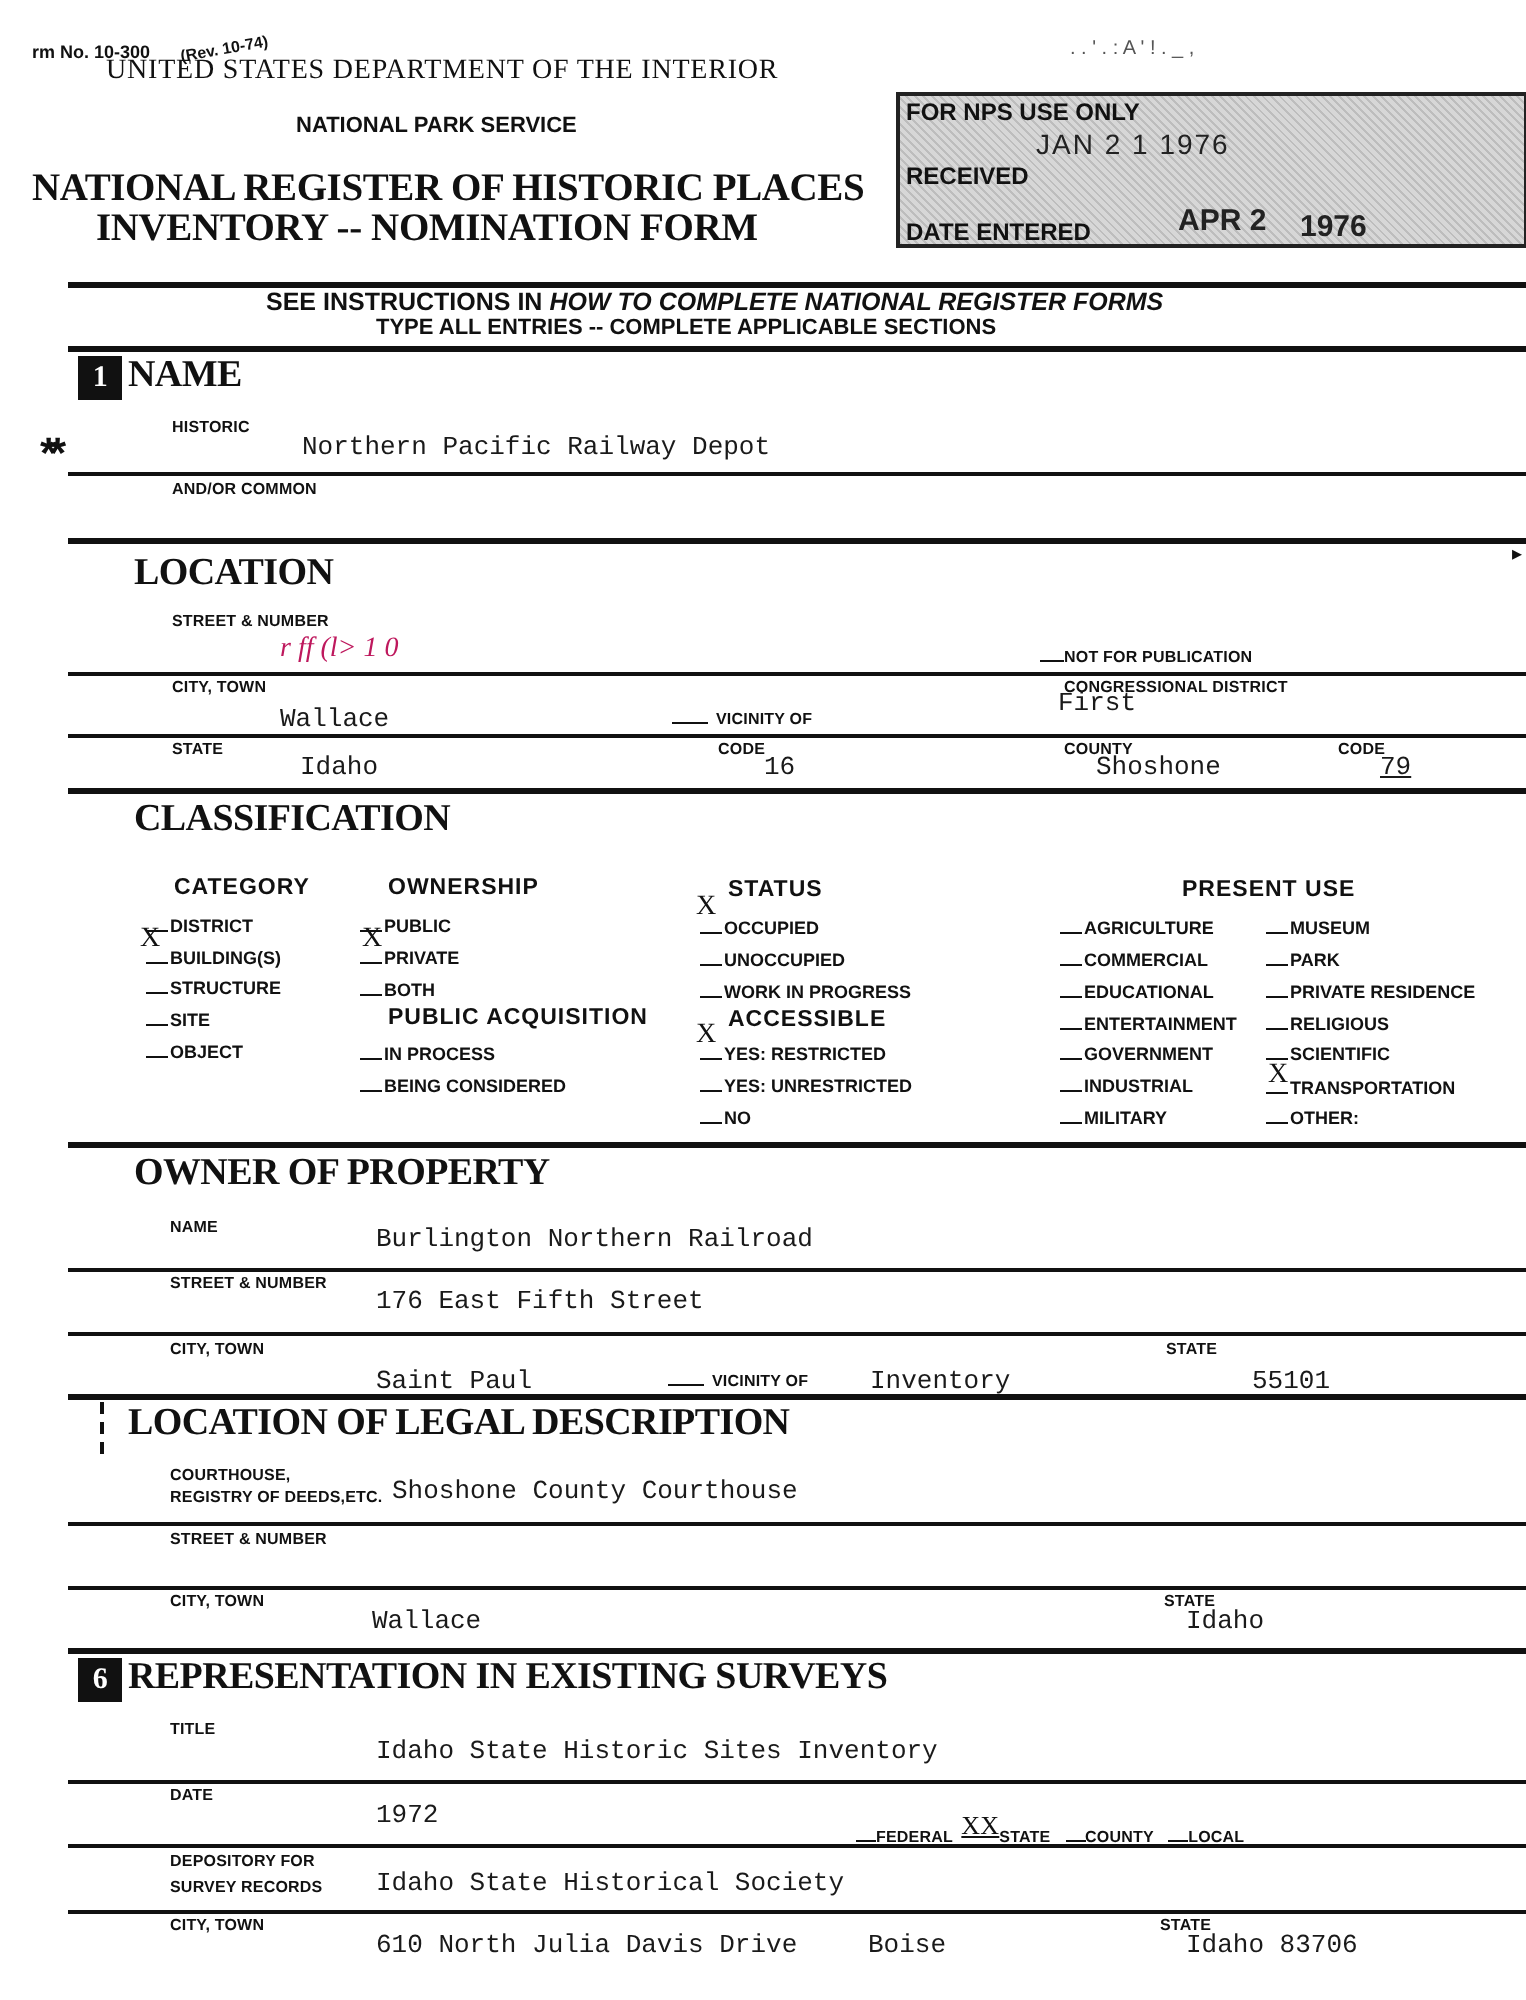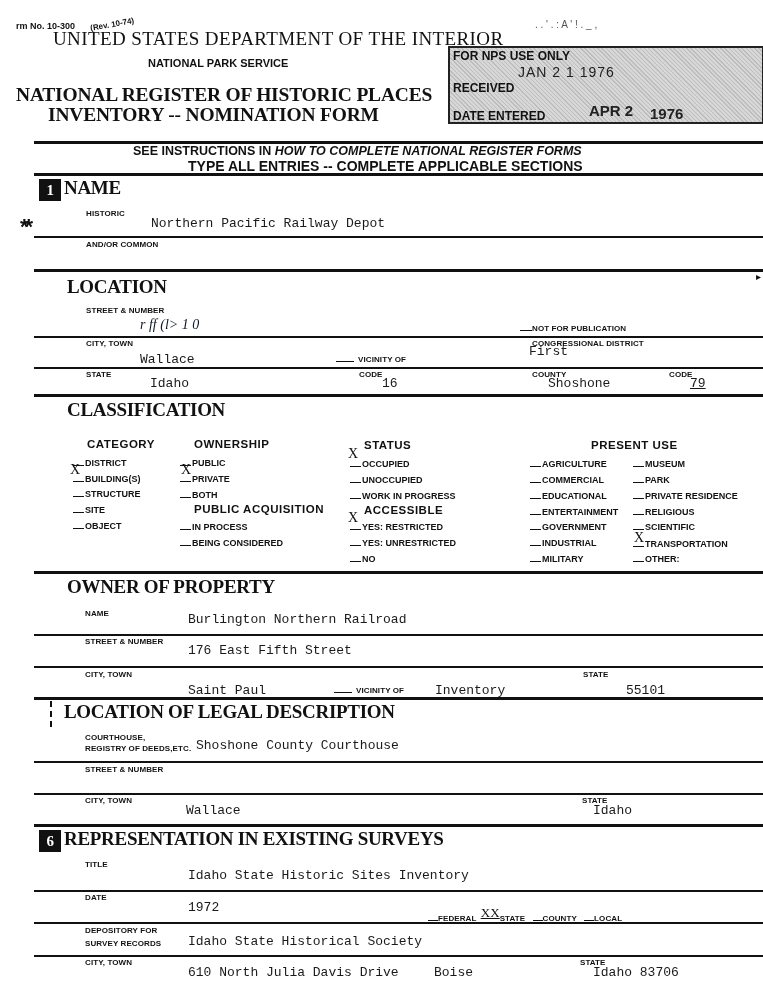--- a/index.html
+++ b/index.html
@@ -21,57 +21,57 @@
   .cls-head { font-family: "Liberation Sans", sans-serif; font-weight: bold; font-size: 11.5px; letter-spacing: 0.5px; position: absolute; white-space: nowrap; }
   .opt { position: absolute; font-family: "Liberation Sans", sans-serif; font-weight: bold; font-size: 9px; white-space: nowrap; }
   .opt .blank { display: inline-block; width: 11px; border-bottom: 1px solid #111; margin-right: 1px; vertical-align: baseline; }
   .xmark { position: absolute; font-family: "Liberation Serif", serif; font-size: 14px; }
 </style>
 </head>
 <body>
 
 <div class="abs" style="left:16px; top:21px; font-size:9px; font-weight:bold;">rm No. 10-300</div>
 <div class="abs" style="left:90px; top:20px; font-size:8px; font-weight:bold; transform:rotate(-10deg);">(Rev. 10-74)</div>
-<div class="abs" style="left:53px; top:28px; font-family:'Liberation Serif',serif; font-size:19px; letter-spacing:0.4px;">UNITED STATES DEPARTMENT OF THE INTERIOR</div>
+<div class="abs" style="left:53px; top:28px; font-family:'Liberation Serif',serif; font-size:14px; letter-spacing:0.4px;">UNITED STATES DEPARTMENT OF THE INTERIOR</div>
 <div class="abs" style="left:148px; top:57px; font-size:11px; font-weight:bold;">NATIONAL PARK SERVICE</div>
 <div class="abs serif-title" style="left:16px; top:84px; font-size:19.5px; letter-spacing:-0.2px;">NATIONAL REGISTER OF HISTORIC PLACES</div>
 <div class="abs serif-title" style="left:48px; top:104px; font-size:19.5px; letter-spacing:-0.2px;">INVENTORY -- NOMINATION FORM</div>
 <div class="abs" style="left:535px; top:19px; font-size:10px; color:#555;">. . ' . : A   ' ! . _ ,</div>
 
 <div class="nps-box">
   <div class="lbl" style="left:3px; top:1px;">FOR NPS USE ONLY</div>
   <div class="stamp" style="left:68px; top:16px; font-size:14px; letter-spacing:1px;">JAN 2 1  1976</div>
   <div class="lbl" style="left:3px; top:33px;">RECEIVED</div>
   <div class="lbl" style="left:3px; top:61px;">DATE ENTERED</div>
   <div class="stamp" style="left:139px; top:54px; font-size:15px; font-weight:bold;">APR 2</div>
   <div class="stamp" style="left:200px; top:57px; font-size:15px; font-weight:bold;">1976</div>
 </div>
 
 <div class="rule thick" style="left:34px; top:141px; width:730px;"></div>
 <div class="abs" style="left:133px; top:144px; font-size:12.5px; font-weight:bold;">
   <span>SEE INSTRUCTIONS IN </span><span style="font-style:italic;">HOW TO COMPLETE NATIONAL REGISTER FORMS</span>
 </div>
-<div class="abs" style="left:188px; top:158px; font-size:14px; font-weight:bold;">TYPE ALL ENTRIES -- COMPLETE APPLICABLE SECTIONS</div>
+<div class="abs" style="left:188px; top:158px; font-size:11px; font-weight:bold;">TYPE ALL ENTRIES -- COMPLETE APPLICABLE SECTIONS</div>
 <div class="rule thick" style="left:34px; top:173px; width:730px;"></div>
 
 <div class="abs section-h" style="left:39px; top:177px;">
   <span class="num-box">1</span><span>NAME</span>
 </div>
 <div class="abs small" style="left:68px; top:209px;">HISTORIC</div>
 <div class="abs" style="left:20px; top:214px; font-size:22px; font-weight:bold; letter-spacing:-4px;">**</div>
 <div class="abs typed" style="left:151px; top:216px;">Northern Pacific Railway Depot</div>
 <div class="rule thin" style="left:34px; top:236px; width:730px;"></div>
 <div class="abs small" style="left:68px; top:240px;">AND/OR COMMON</div>
 <div class="abs typed" style="left:151px; top:248px;"></div>
 <div class="rule thick" style="left:34px; top:269px; width:730px;"></div>
 
 <div class="abs" style="left:756px; top:271px; font-size:10px;">▸</div>
 <div class="abs section-h" style="left:67px; top:276px;">LOCATION</div>
 <div class="abs small" style="left:68px; top:306px;">STREET &amp; NUMBER</div>
-<div class="abs" style="left:140px; top:317px; font-family:'Liberation Serif',serif; font-style:italic; font-size:14px; color:#0f172a;">r ff (l&gt; 1 0</div>
+<div class="abs" style="left:140px; top:317px; font-family:'Liberation Serif',serif; font-style:italic; font-size:14px; color:#be185d;">r ff (l&gt; 1 0</div>
 <div class="abs small" style="left:502px; top:324px;"><span style="display:inline-block;width:12px;border-bottom:1px solid #111;"></span><span>NOT FOR PUBLICATION</span></div>
 <div class="rule thin" style="left:34px; top:336px; width:730px;"></div>
 <div class="abs small" style="left:68px; top:339px;">CITY, TOWN</div>
 <div class="abs small" style="left:514px; top:339px;">CONGRESSIONAL DISTRICT</div>
 <div class="abs typed" style="left:529px; top:344px;">First</div>
 <div class="abs typed" style="left:140px; top:352px;">Wallace</div>
 <div class="abs small" style="left:318px; top:355px;"><span style="display:inline-block;width:18px;border-bottom:1.5px solid #111;margin-right:4px;"></span><span>VICINITY OF</span></div>
 <div class="rule thin" style="left:34px; top:367px; width:730px;"></div>
 <div class="abs small" style="left:68px; top:370px;">STATE</div>
 <div class="abs small" style="left:341px; top:370px;">CODE</div>

